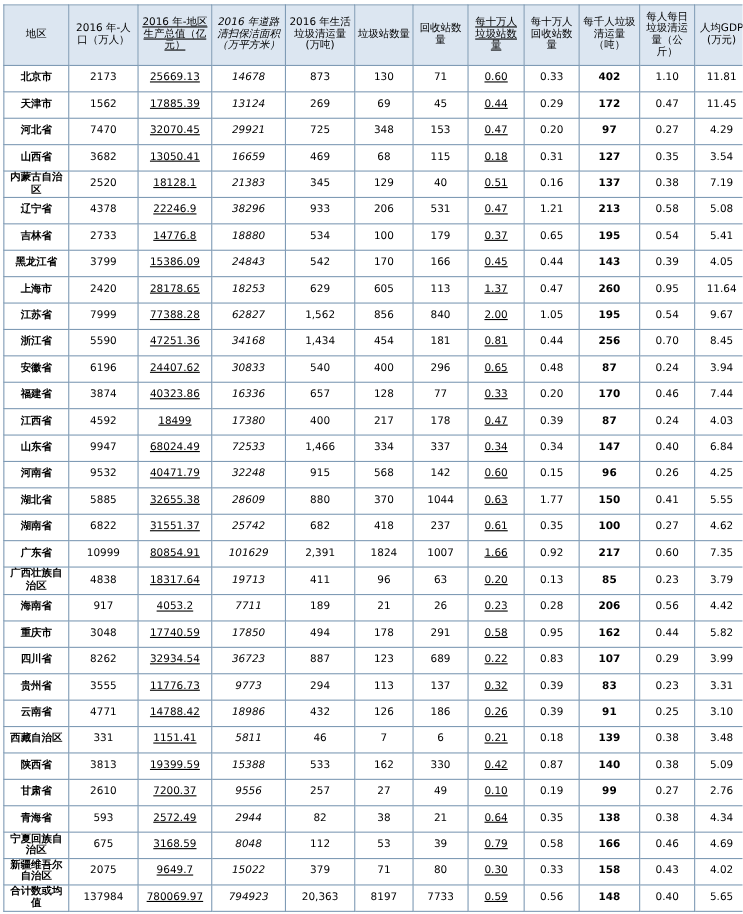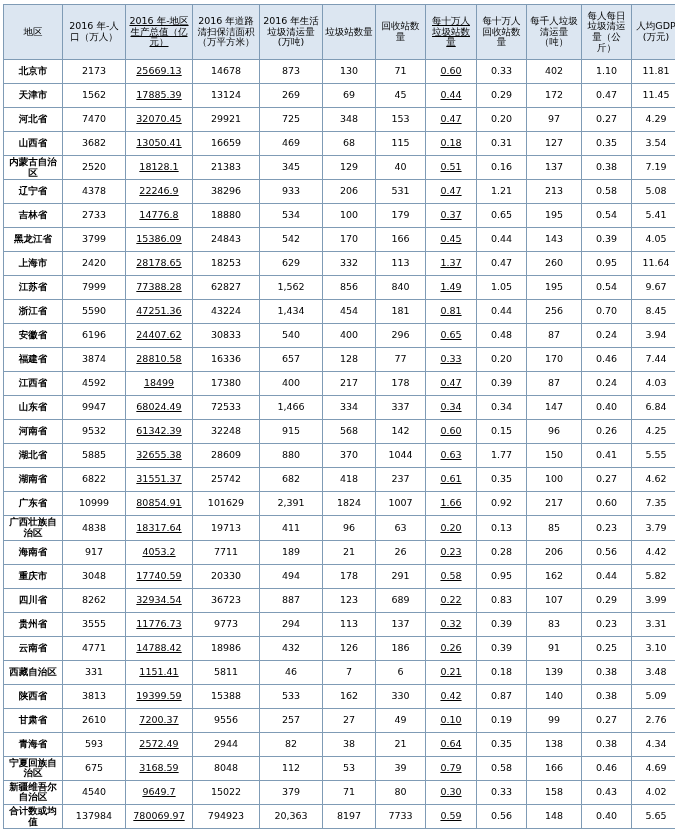--- a/index.html
+++ b/index.html
@@ -49,27 +49,27 @@
     text-align: center;
     white-space: normal;
     font-weight: bold;
   }
   tr.total td {
     background: #dce6f1;
   }
   .c0 { width: 54px; }
   .c1 { width: 58px; }
   .c2 { width: 62px; text-decoration: underline; }
-  .c3 { width: 62px; }
+  .c3 { width: 62px; font-style: italic; }
   .c4 { width: 58px; }
   .c5 { width: 48px; }
   .c6 { width: 45px; }
   .c7 { width: 46px; text-decoration: underline; }
   .c8 { width: 45px; margin-left: 44px; }
-  .c9 { width: 50px; }
+  .c9 { width: 50px; font-weight: bold; }
   .c10 { width: 45px; }
   .c11 { width: 44px; }
 </style>
 </head>
 <body>
 
 <div id="sheet">
   <table class="grid">
     <thead>
       <tr>
@@ -200,47 +200,47 @@
           <td class="c9">143</td>
           <td class="c10">0.39</td>
           <td class="c11">4.05</td>
         </tr>
         <tr>
           <td class="c0 region">上海市</td>
           <td class="c1">2420</td>
           <td class="c2">28178.65</td>
           <td class="c3">18253</td>
           <td class="c4">629</td>
-          <td class="c5">332</td>
+          <td class="c5">605</td>
           <td class="c6">113</td>
           <td class="c7">1.37</td>
           <td class="c8">0.47</td>
           <td class="c9">260</td>
           <td class="c10">0.95</td>
           <td class="c11">11.64</td>
         </tr>
         <tr>
           <td class="c0 region">江苏省</td>
           <td class="c1">7999</td>
           <td class="c2">77388.28</td>
           <td class="c3">62827</td>
           <td class="c4">1,562</td>
           <td class="c5">856</td>
           <td class="c6">840</td>
-          <td class="c7">1.49</td>
+          <td class="c7">2.00</td>
           <td class="c8">1.05</td>
           <td class="c9">195</td>
           <td class="c10">0.54</td>
           <td class="c11">9.67</td>
         </tr>
         <tr>
           <td class="c0 region">浙江省</td>
           <td class="c1">5590</td>
           <td class="c2">47251.36</td>
-          <td class="c3">43224</td>
+          <td class="c3">34168</td>
           <td class="c4">1,434</td>
           <td class="c5">454</td>
           <td class="c6">181</td>
           <td class="c7">0.81</td>
           <td class="c8">0.44</td>
           <td class="c9">256</td>
           <td class="c10">0.70</td>
           <td class="c11">8.45</td>
         </tr>
         <tr>
@@ -253,21 +253,21 @@
           <td class="c6">296</td>
           <td class="c7">0.65</td>
           <td class="c8">0.48</td>
           <td class="c9">87</td>
           <td class="c10">0.24</td>
           <td class="c11">3.94</td>
         </tr>
         <tr>
           <td class="c0 region">福建省</td>
           <td class="c1">3874</td>
-          <td class="c2">28810.58</td>
+          <td class="c2">40323.86</td>
           <td class="c3">16336</td>
           <td class="c4">657</td>
           <td class="c5">128</td>
           <td class="c6">77</td>
           <td class="c7">0.33</td>
           <td class="c8">0.20</td>
           <td class="c9">170</td>
           <td class="c10">0.46</td>
           <td class="c11">7.44</td>
         </tr>
@@ -295,21 +295,21 @@
           <td class="c6">337</td>
           <td class="c7">0.34</td>
           <td class="c8">0.34</td>
           <td class="c9">147</td>
           <td class="c10">0.40</td>
           <td class="c11">6.84</td>
         </tr>
         <tr>
           <td class="c0 region">河南省</td>
           <td class="c1">9532</td>
-          <td class="c2">61342.39</td>
+          <td class="c2">40471.79</td>
           <td class="c3">32248</td>
           <td class="c4">915</td>
           <td class="c5">568</td>
           <td class="c6">142</td>
           <td class="c7">0.60</td>
           <td class="c8">0.15</td>
           <td class="c9">96</td>
           <td class="c10">0.26</td>
           <td class="c11">4.25</td>
         </tr>
@@ -380,21 +380,21 @@
           <td class="c7">0.23</td>
           <td class="c8">0.28</td>
           <td class="c9">206</td>
           <td class="c10">0.56</td>
           <td class="c11">4.42</td>
         </tr>
         <tr>
           <td class="c0 region">重庆市</td>
           <td class="c1">3048</td>
           <td class="c2">17740.59</td>
-          <td class="c3">20330</td>
+          <td class="c3">17850</td>
           <td class="c4">494</td>
           <td class="c5">178</td>
           <td class="c6">291</td>
           <td class="c7">0.58</td>
           <td class="c8">0.95</td>
           <td class="c9">162</td>
           <td class="c10">0.44</td>
           <td class="c11">5.82</td>
         </tr>
         <tr>
@@ -504,21 +504,21 @@
           <td class="c5">53</td>
           <td class="c6">39</td>
           <td class="c7">0.79</td>
           <td class="c8">0.58</td>
           <td class="c9">166</td>
           <td class="c10">0.46</td>
           <td class="c11">4.69</td>
         </tr>
         <tr>
           <td class="c0 region">新疆维吾尔自治区</td>
-          <td class="c1">4540</td>
+          <td class="c1">2075</td>
           <td class="c2">9649.7</td>
           <td class="c3">15022</td>
           <td class="c4">379</td>
           <td class="c5">71</td>
           <td class="c6">80</td>
           <td class="c7">0.30</td>
           <td class="c8">0.33</td>
           <td class="c9">158</td>
           <td class="c10">0.43</td>
           <td class="c11">4.02</td>

